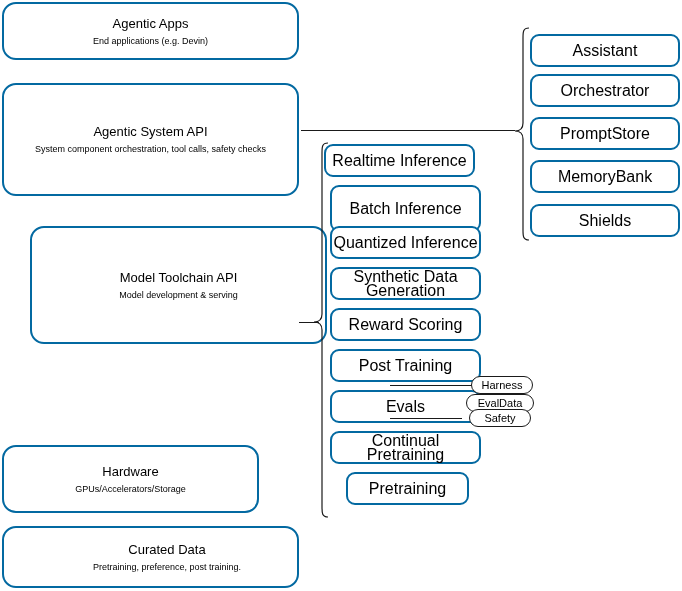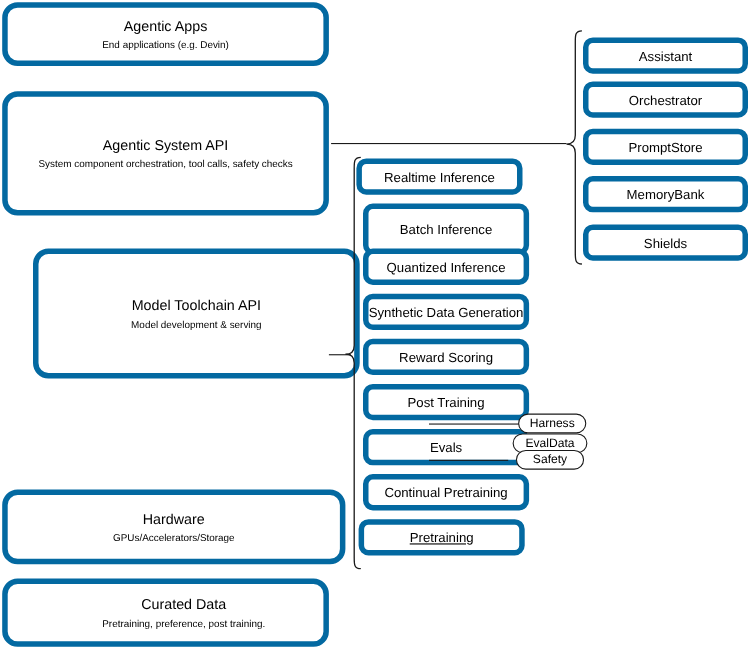--- a/index.html
+++ b/index.html
@@ -14,21 +14,21 @@
   #canvas {
     position: relative;
     width: 682px;
     height: 591px;
     overflow: hidden;
     background: #ffffff;
   }
   .node {
     position: absolute;
     box-sizing: border-box;
-    border: 5px solid #0369a1;
+    border: 2px solid #0369a1;
     background: #ffffff;
     display: flex;
     flex-direction: column;
     align-items: center;
     justify-content: center;
     text-align: center;
   }
   .layer {
     border-radius: 14px;
   }
@@ -38,21 +38,21 @@
     color: #000;
   }
   .layer .subtitle {
     font-size: 9px;
     line-height: 12px;
     margin-top: 3px;
     color: #000;
   }
   .capsule {
     border-radius: 9px;
-    font-size: 12px;
+    font-size: 16px;
     line-height: 14px;
   }
   .pill {
     position: absolute;
     box-sizing: border-box;
     border: 1px solid #1a1a1a;
     background: #ffffff;
     border-radius: 11px;
     display: flex;
     align-items: center;
@@ -87,21 +87,21 @@
     <div class="title">Agentic System API</div>
     <div class="subtitle">System component orchestration, tool calls, safety checks</div>
   </div>
 
   <div class="node layer" style="left:2px; top:226px; width:297px; height:118px;margin-left:28px;">
     <div class="title">Model Toolchain API</div>
     <div class="subtitle">Model development &amp; serving</div>
   </div>
 
 
-  <div class="node layer" style="left:2px; top:445px; width:312px; height:68px;">
+  <div class="node layer" style="left:2px; top:445px; width:257px; height:68px;">
     <div class="title">Hardware</div>
     <div class="subtitle">GPUs/Accelerators/Storage</div>
   </div>
 
   <div class="node layer" style="left:2px; top:526px; width:297px; height:62px;padding-left:33px;">
     <div class="title">Curated Data</div>
     <div class="subtitle">Pretraining, preference, post training.</div>
   </div>
 
   <div class="connector" style="left:301px; top:130px; width:214px;"></div>
@@ -137,21 +137,21 @@
   </div>
   <div class="node capsule" style="left:330px; top:349px; width:151px; height:33px;">
     <span>Post Training</span>
   </div>
   <div class="node capsule" style="left:330px; top:390px; width:151px; height:33px;">
     <span>Evals</span>
   </div>
   <div class="node capsule" style="left:330px; top:431px; width:151px; height:33px;">
     <span>Continual Pretraining</span>
   </div>
-  <div class="node capsule" style="left:326px; top:472px; width:151px; height:33px;text-decoration:underline;">
+  <div class="node capsule" style="left:346px; top:472px; width:123px; height:33px;">
     <span>Pretraining</span>
   </div>
 
   <div class="connector" style="left:390px; top:385px; width:85px; z-index:5;"></div>
   <div class="connector" style="left:390px; top:418px; width:72px; z-index:5;"></div>
 
   <div class="pill" style="left:471px; top:376px; width:62px; height:18px;">
     <span>Harness</span>
   </div>
   <div class="pill" style="left:466px; top:394px; width:68px; height:18px;">

